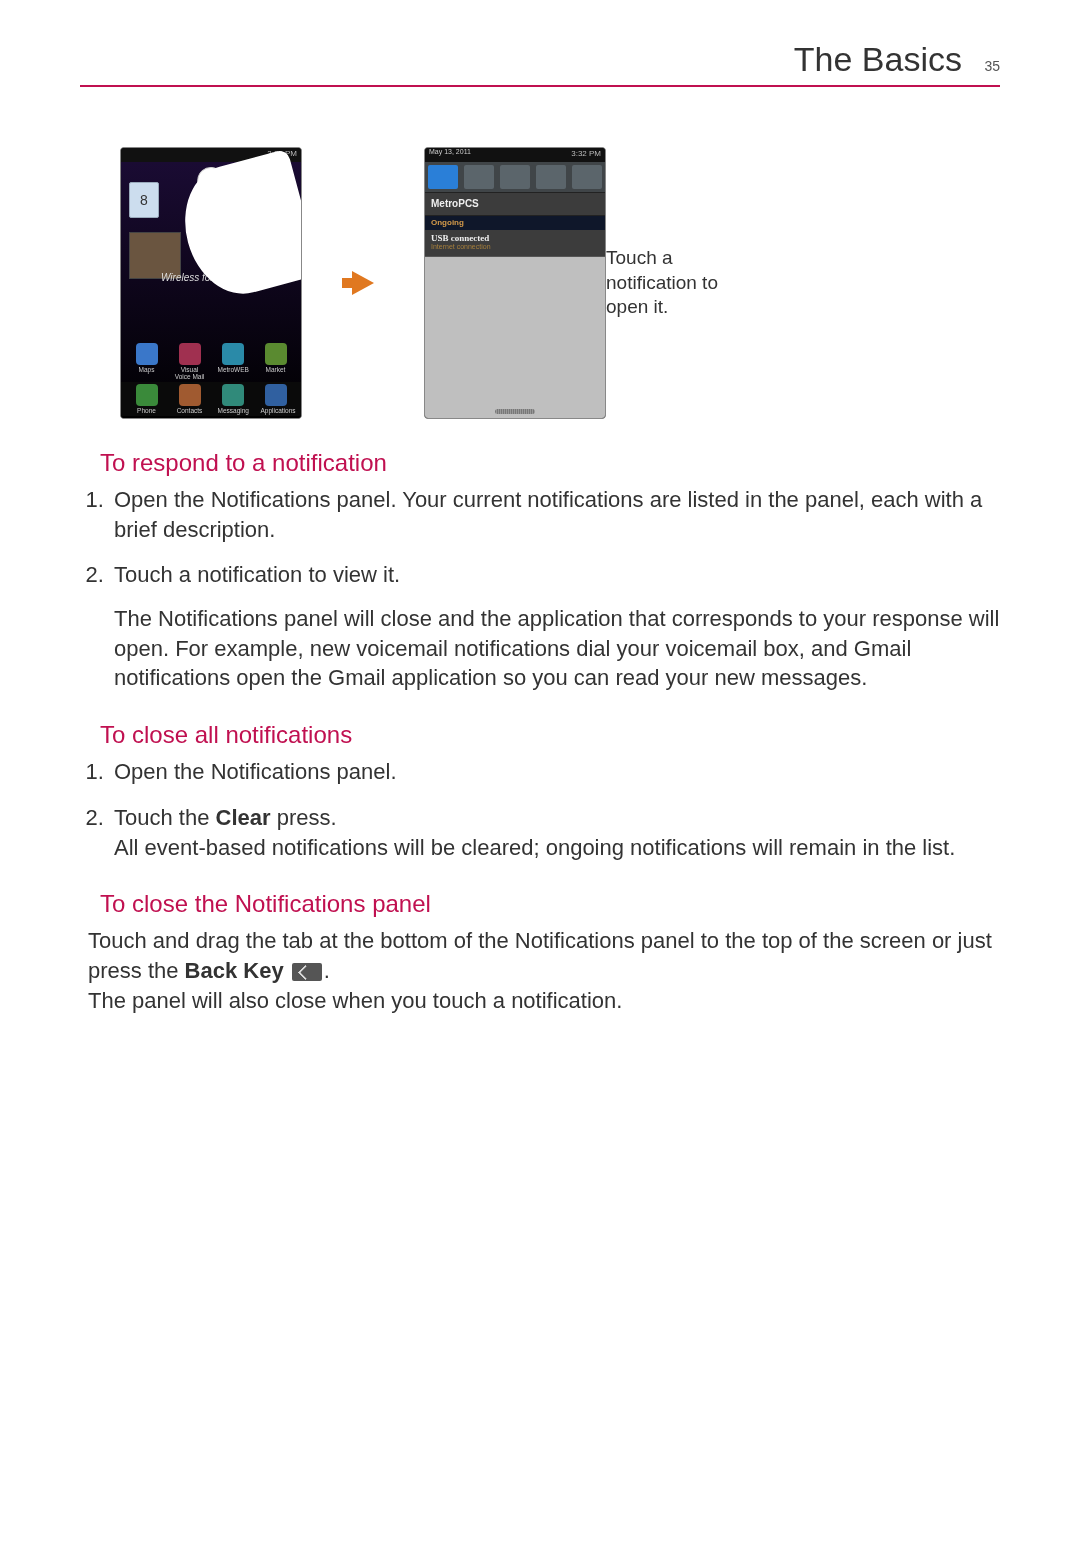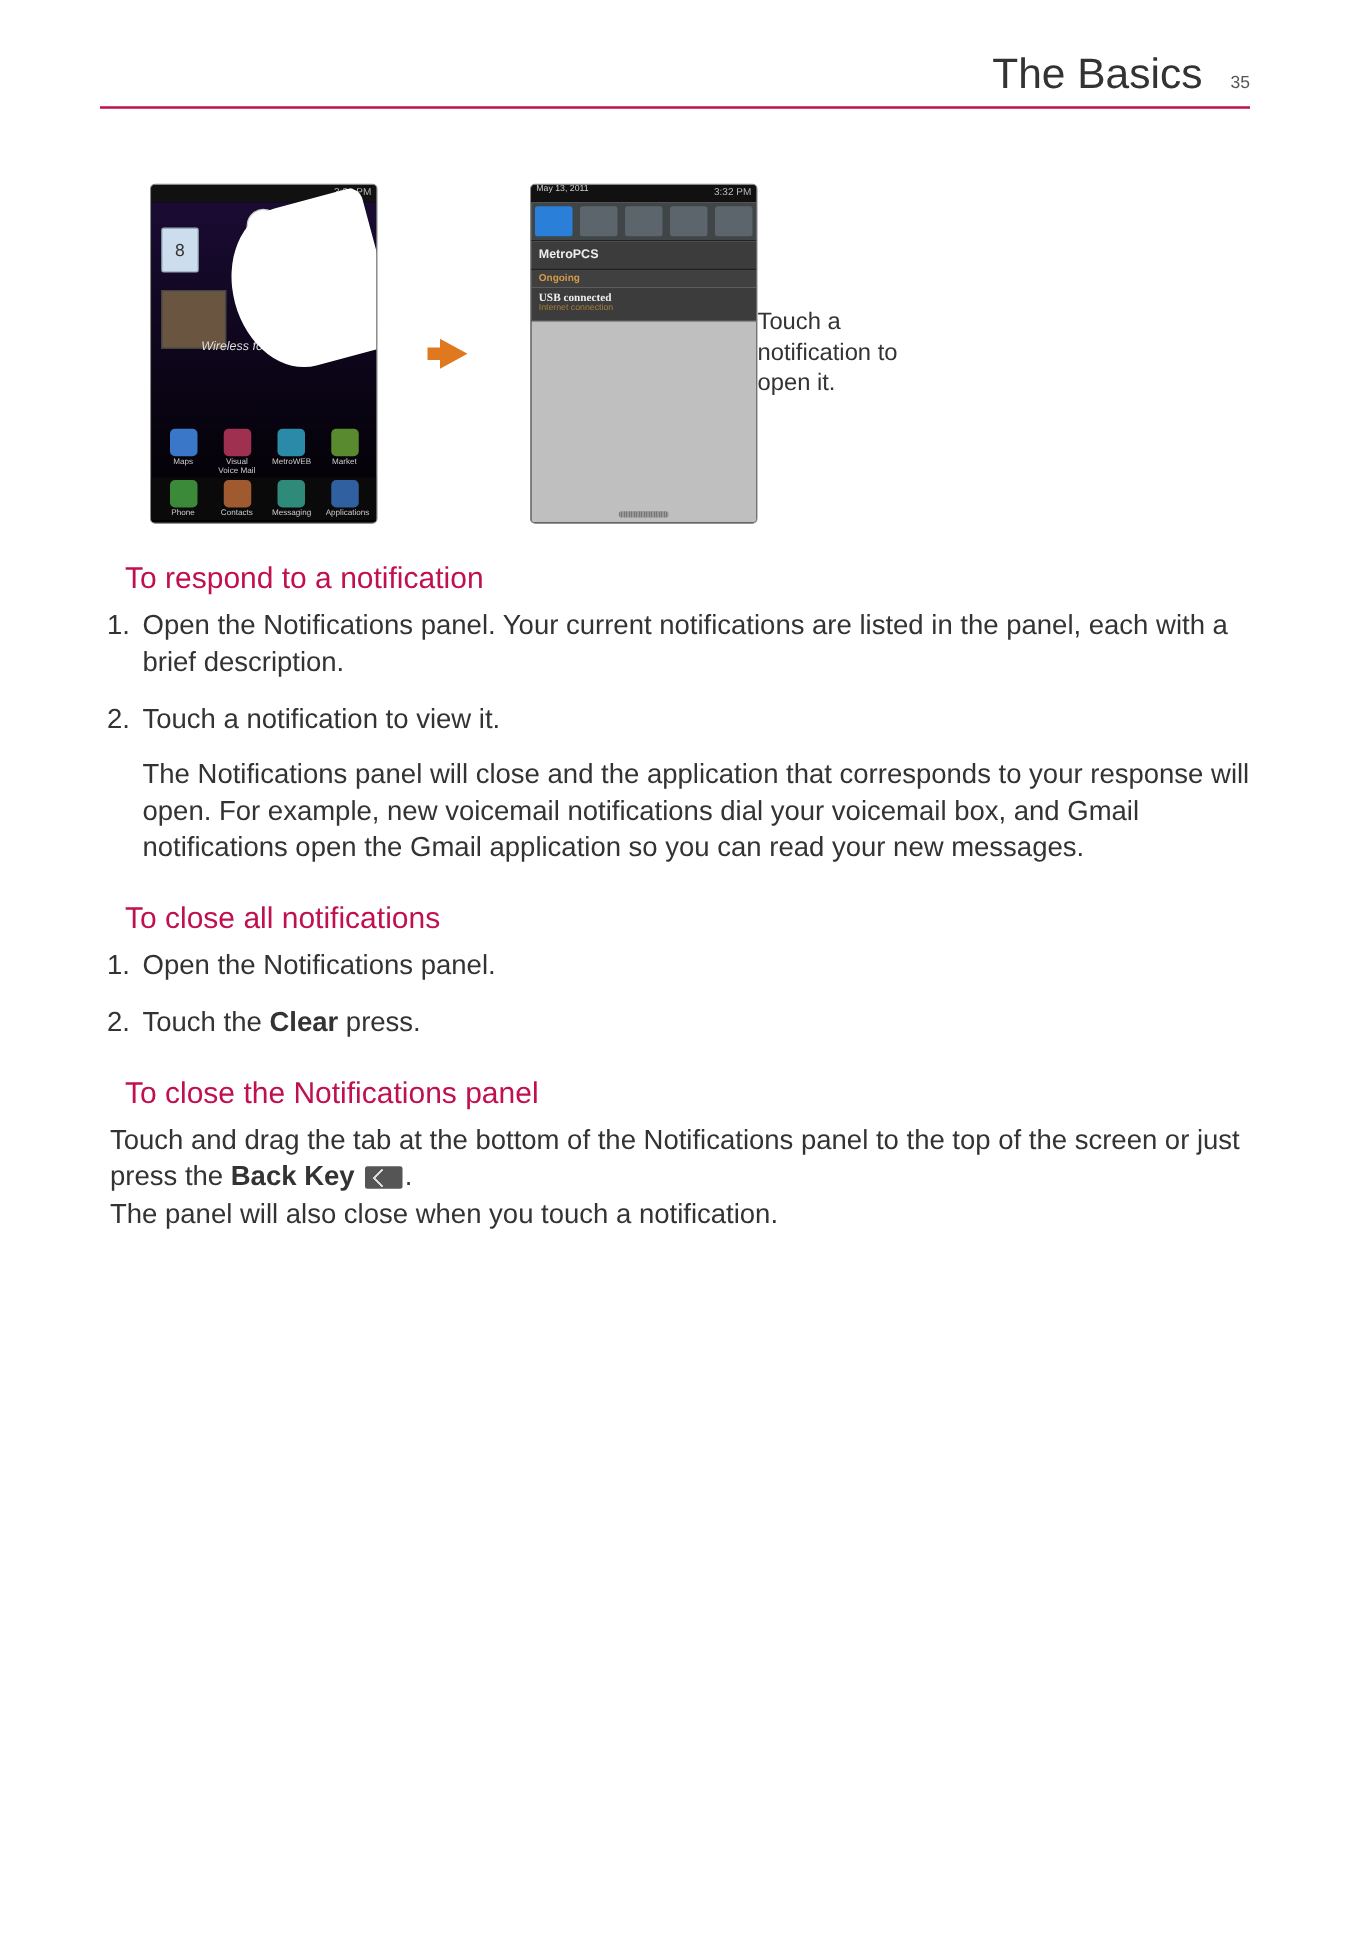--- a/index.html
+++ b/index.html
@@ -164,21 +164,21 @@
     height:30px;
     background:#404548;
     display:flex;
     border-bottom:1px solid #222;
   }
   .p2-toggles div { flex:1; margin:3px; background:#5b656b; border-radius:2px; }
   .p2-toggles div:first-child { background:#2a7fd8; }
   .p2-carrier { height:22px; line-height:22px; padding-left:6px;
     background:#3c3c3c; color:#eee; font-size:10px; font-weight:bold; border-bottom:1px solid #222;}
   .p2-section { height:14px; line-height:14px; padding-left:6px;
-    background:#404040; color:#d49a4a; font-size:8px; font-weight:bold;}
+    background:#0f172a; color:#d49a4a; font-size:8px; font-weight:bold;}
   .p2-item {
     background:#3c3c3c; color:#eee; padding:3px 6px 6px;
     border-bottom:1px solid #555;
   }
   .p2-item .t { font-size:9px; font-weight:bold;font-family:Liberation Serif, serif;}
   .p2-item .s { font-size:7px; color:#a67f3c;}
   .p2-handle {
     position:absolute; bottom:4px; left:50%; transform:translateX(-50%);
     width:40px; height:5px; border-radius:3px;
     background:repeating-linear-gradient(90deg,#777,#777 1px,#999 1px,#999 2px);
@@ -312,20 +312,21 @@
       <span>Touch a notification to view it.</span>
       <div class="sub">The Notifications panel will close and the application that corresponds to your response will open. For example, new voicemail notifications dial your voicemail box, and Gmail notifications open the Gmail application so you can read your new messages.</div>
     </li>
   </ol>
 
   <h3 class="sec">To close all notifications</h3>
   <ol class="list">
     <li><span>Open the Notifications panel.</span></li>
     <li>
       <span>Touch the </span><span class="bold">Clear</span><span> press.</span>
+      <div>All event-based notifications will be cleared; ongoing notifications will remain in the list.</div>
     </li>
   </ol>
 
   <h3 class="sec">To close the Notifications panel</h3>
   <div class="body-text">
     <span>Touch and drag the tab at the bottom of the Notifications panel to the top of the screen or just press the </span><span class="bold">Back Key</span>
     <span class="back-key-icon"></span><span>.</span><br>
     <span>The panel will also close when you touch a notification.</span>
   </div>
 

